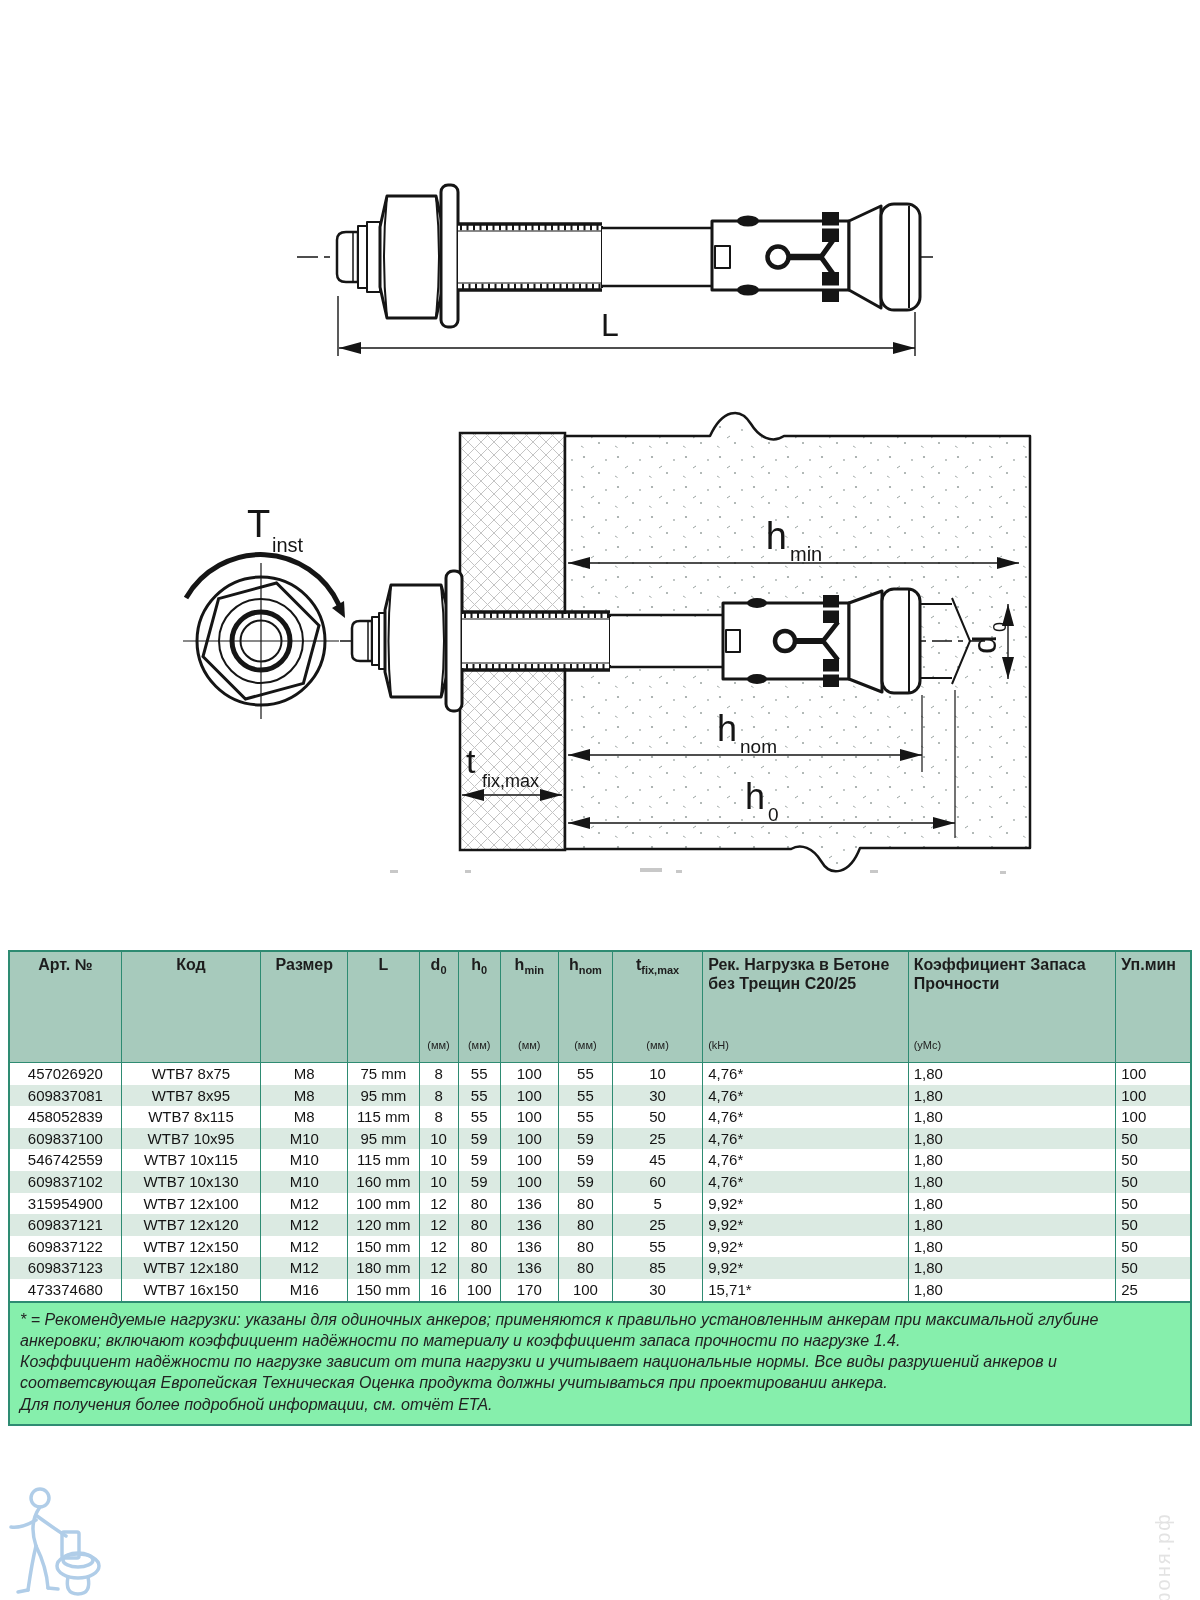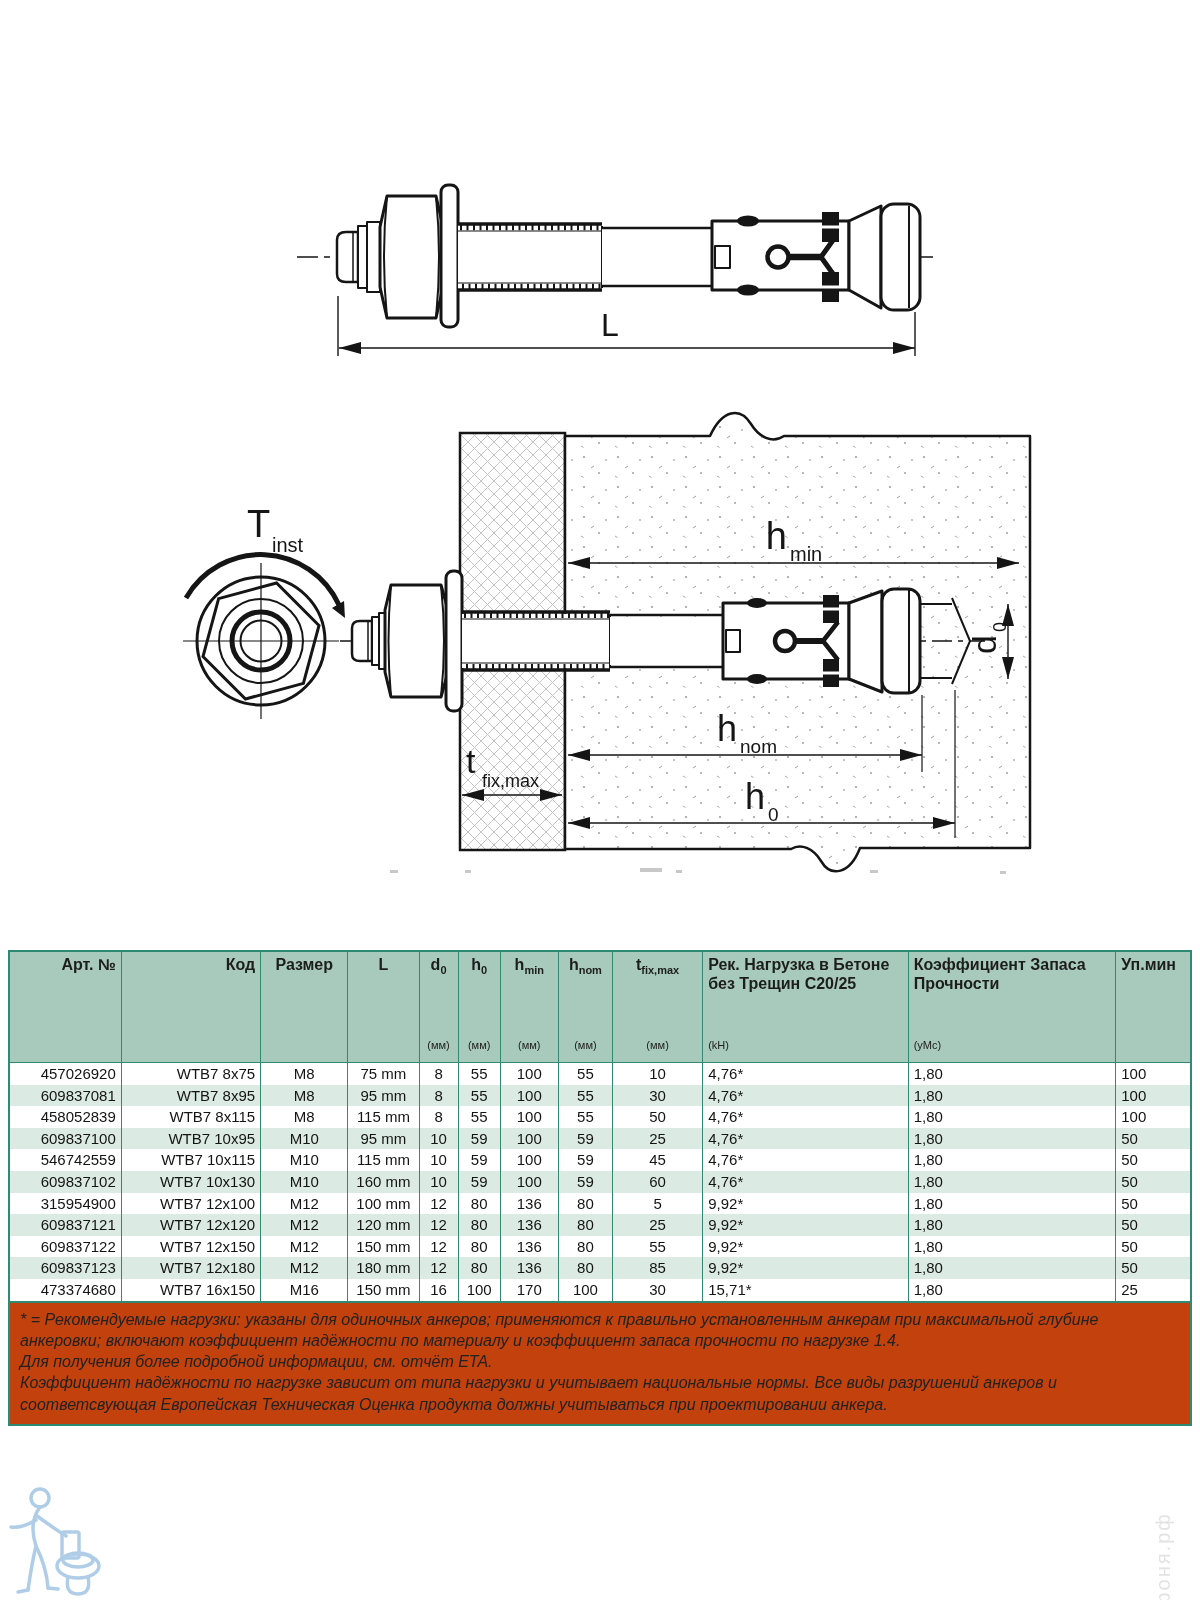--- a/index.html
+++ b/index.html
@@ -16,27 +16,27 @@
     background:#a7cabc;border-left:1.5px solid #2e8b72;border-bottom:1.5px solid #2e8b72;
     height:103px;padding:4px 5px 3px;font-size:16px;font-weight:bold;color:#1d1d1d;
     position:relative;vertical-align:top;line-height:1.18;
   }
   th .hu{position:absolute;bottom:10px;left:5px;right:5px;font-weight:normal;font-size:11px;color:#222;}
   td{
     border-left:1.5px solid #2e8b72;font-size:15px;height:21.6px;padding:0 5px;
     white-space:nowrap;overflow:hidden;color:#141414;line-height:21.6px;
   }
   tbody tr:nth-child(even){background:#dbeae2;}
-  .al-left{text-align:right}.al-center{text-align:center}.al-right{text-align:left}
+  .al-left{text-align:center}.al-center{text-align:center}.al-right{text-align:left}
   sub{font-size:11px;line-height:0;}
   th sub{font-size:11px;}
 
   
   .fnote{
-    border:2px solid #2e8b72;background:#c2410c;margin-top:-2px;
+    border:2px solid #2e8b72;background:#86efac;margin-top:-2px;
     padding:6px 12px 9px 10px;font-style:italic;font-size:16px;line-height:1.33;color:#222;
   }
   .fnote p{margin:0;}
 
   
   svg text{font-family:"Liberation Sans",sans-serif;fill:#151515;}
 
   
   #side-watermark{
     left:1152px;top:1462px;height:160px;width:36px;
@@ -449,22 +449,22 @@
           <td class="al-center">30</td>
           <td class="al-right">15,71*</td>
           <td class="al-right">1,80</td>
           <td class="al-right">25</td>
         </tr>
       </tbody>
   </table>
 
   <div class="fnote">
     <p>* = Рекомендуемые нагрузки: указаны для одиночных анкеров; применяются к правильно установленным анкерам при максимальной глубине анкеровки; включают коэффициент надёжности по материалу и коэффициент запаса прочности по нагрузке 1.4.</p>
+    <p>Коэффициент надёжности по нагрузке зависит от типа нагрузки и учитывает национальные нормы. Все виды разрушений анкеров и соответсвующая Европейская Техническая Оценка продукта должны учитываться при проектировании анкера.</p>
     <p>Для получения более подробной информации, см. отчёт ETA.</p>
-    <p>Коэффициент надёжности по нагрузке зависит от типа нагрузки и учитывает национальные нормы. Все виды разрушений анкеров и соответсвующая Европейская Техническая Оценка продукта должны учитываться при проектировании анкера.</p>
   </div>
 </div>
 
 <div id="side-watermark" class="abs">афоня.рф</div>
 
 <svg class="abs" style="left:6px;top:1476px" width="110" height="124" viewBox="0 0 110 124">
   <g stroke="#accbe7" stroke-width="3.5" fill="none" stroke-linecap="round" opacity="0.95">
     <circle cx="34" cy="22" r="9"></circle>
     <path d="M34,31 C26,42 25,55 30,70"></path>
     <path d="M31,40 C42,48 52,55 60,60"></path>

